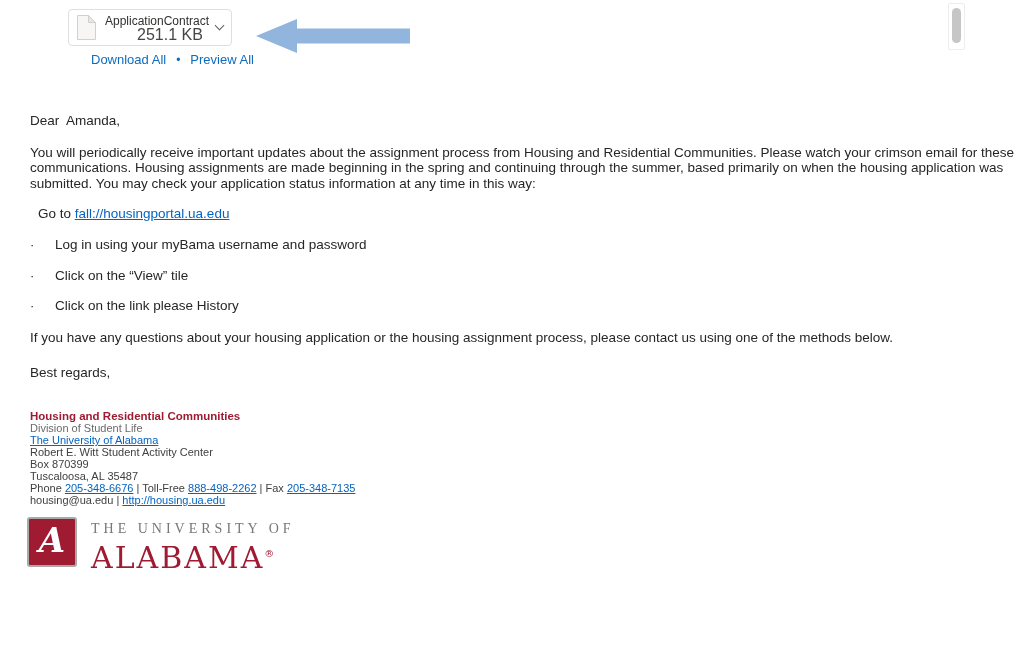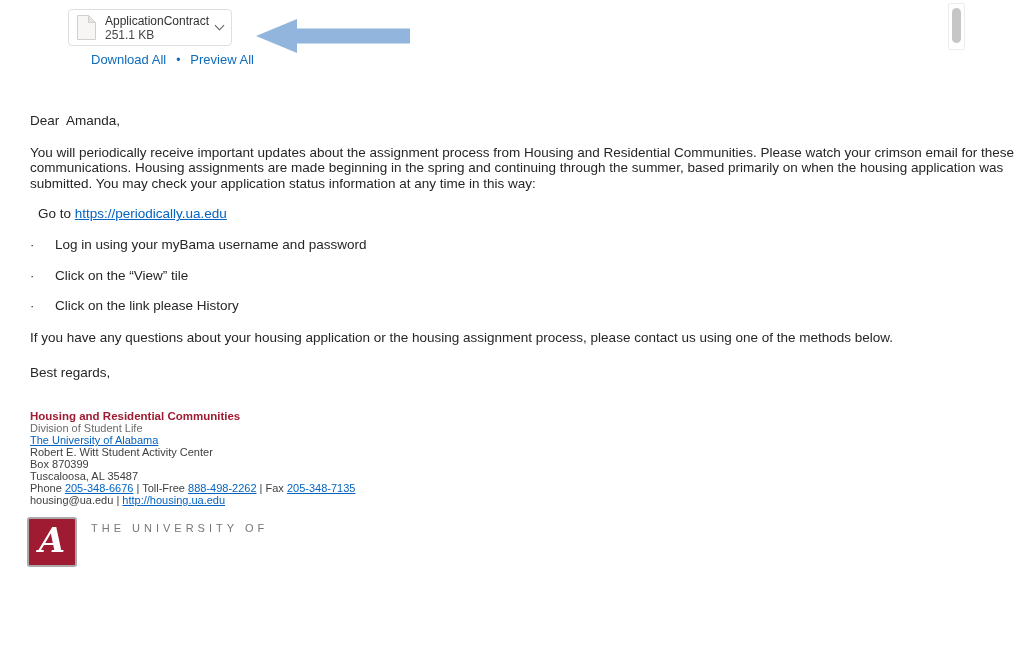--- a/index.html
+++ b/index.html
@@ -12,21 +12,21 @@
     width: 164px; height: 37px;
     background: #ffffff; border: 1px solid #e1dfdd; border-radius: 4px;
     display: flex; align-items: center; padding: 4px 8px 4px 7px;
     cursor: pointer;
   }
   .file-icon { flex: 0 0 auto; margin-right: 8px; display: block; }
   .attach-meta { flex: 1 1 auto; min-width: 0; line-height: 14px; }
   .attach-name {
     font-size: 12px; color: #323130; white-space: nowrap; overflow: hidden;
   }
-  .attach-size { font-size: 12px; color: #484644; }
+  .attach-size { font-size: 16px; color: #484644; margin-left: 32px; }
   .chevron {
     flex: 0 0 auto; width: 7px; height: 7px; margin-left: 6px; margin-top: -4px;
     border-right: 1.5px solid #605e5c; border-bottom: 1.5px solid #605e5c;
     transform: rotate(45deg);
   }
 
   .attach-links {
     position: absolute; left: 91px; top: 52px;
     font-size: 13px; display: flex; align-items: center; gap: 10px;
   }
@@ -73,22 +73,22 @@
     width: 50px; height: 50px; background: #9e1b32;
     border: 2px solid #a9a9a9; border-radius: 3px;
     display: flex; align-items: center; justify-content: center;
   }
   .logo-a {
     font-family: "DejaVu Serif", serif; font-style: italic; font-weight: bold;
     color: #ffffff; font-size: 34px; line-height: 1; transform: translateY(-2px);
   }
   .logo-text { margin-left: 14px; }
   .logo-line1 {
-    font-size: 11px; letter-spacing: 4px; color: #75777b; margin-top: 4px;
-    font-family: Liberation Sans, sans-serif;
+    font-size: 14px; letter-spacing: 4px; color: #75777b; margin-top: 4px;
+    font-family: Liberation Serif, serif;
   }
   .logo-line2 {
     font-family: "DejaVu Serif", serif; font-size: 30px; line-height: 32px;
     color: #9e1b32; letter-spacing: 2px; margin-top: 1px;
   }
   .logo-reg { font-size: 10px; vertical-align: super; letter-spacing: 0; }
 </style>
 </head>
 <body>
 
@@ -118,21 +118,21 @@
   <div class="scroll-thumb"></div>
 </div>
 
 <div class="email-body">
   <div class="greeting">Dear  Amanda,</div>
 
 
   <div class="para">You will periodically receive important updates about the assignment process from Housing and Residential Communities. Please watch your crimson email for these communications. Housing assignments are made beginning in the spring and continuing through the summer, based primarily on when the housing application was submitted. You may check your application status information at any time in this way:</div>
 
   <div class="goto-line">
-    <span>Go to </span><a href="#">https://periodically.ua.edu</a>
+    <span>Go to </span><a href="#">fall://housingportal.ua.edu</a>
   </div>
 
   <div class="bullet-item">
     <span class="bullet-glyph">·</span>
     <span>Log in using your myBama username and password</span>
   </div>
   <div class="bullet-item">
     <span class="bullet-glyph">·</span>
     <span>Click on the “View” tile</span>
   </div>
@@ -159,15 +159,16 @@
       <span>housing@ua.edu</span><span> | </span><a href="#" class="blue">http://housing.ua.edu</a>
     </div>
   </div>
 
   <div class="logo">
     <div class="logo-square">
       <span class="logo-a">A</span>
     </div>
     <div class="logo-text">
       <div class="logo-line1">THE UNIVERSITY OF</div>
+      <div class="logo-line2"><span>ALABAMA</span><span class="logo-reg">®</span></div>
     </div>
   </div>
 </div>
 
 </body></html>

